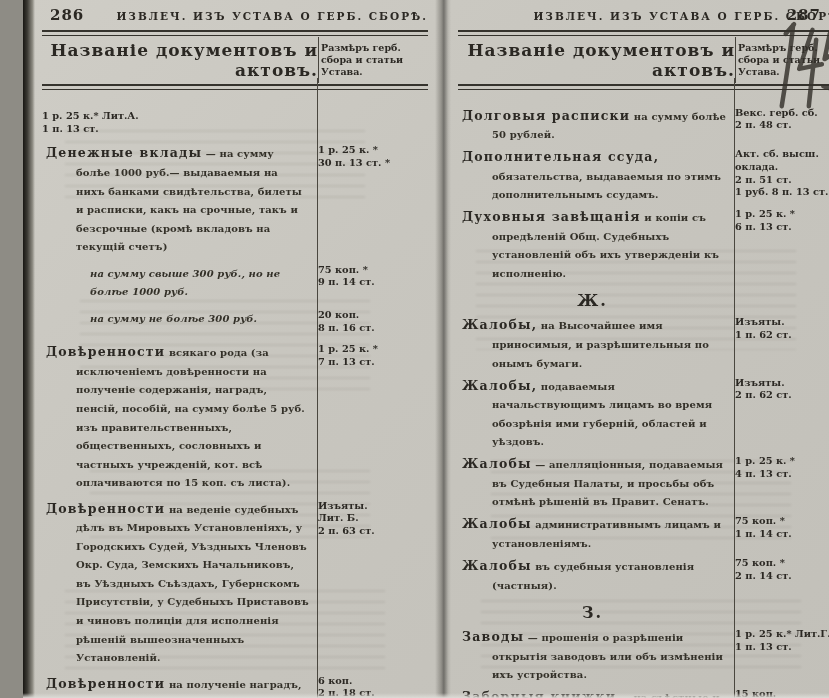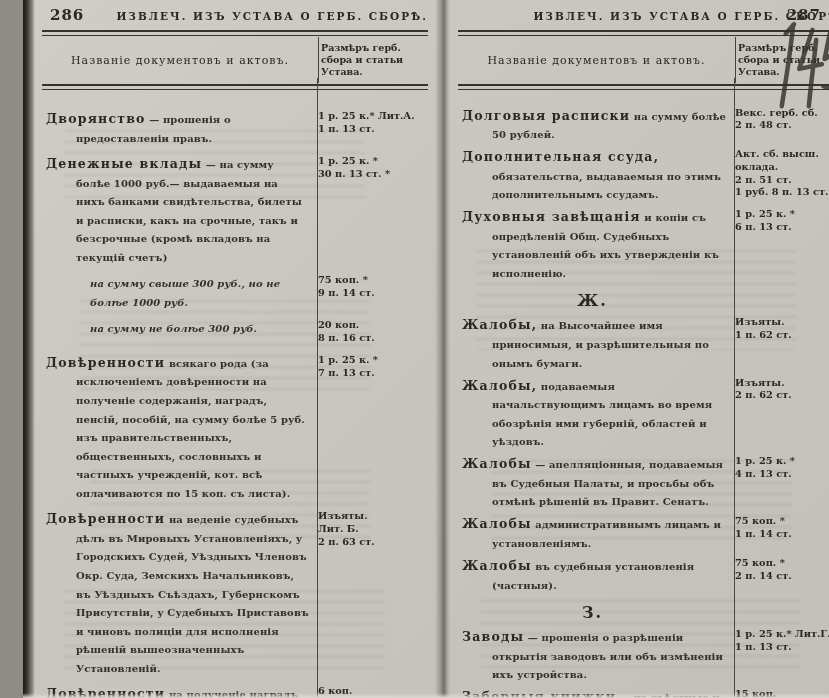--- a/index.html
+++ b/index.html
@@ -18,21 +18,21 @@
   .running-head{position:relative;height:24px;}
   .running-head .title{
     position:absolute;left:0;right:0;top:5px;text-align:right;
     font-size:10.5px;font-weight:bold;letter-spacing:2px;white-space:nowrap;}
   .pagenum{position:absolute;top:1px;font-size:15px;font-weight:bold;letter-spacing:1px;}
   .pagenum--left{left:8px;}
   .pagenum--right{right:24px;}
   .rule-double{height:3px;border-top:2px solid #35332d;border-bottom:1px solid #35332d;margin:1px 0;}
   .thead{display:flex;align-items:stretch;min-height:46px;}
   .th-name{flex:1;display:flex;align-items:center;justify-content:center;
-    font-size:11px;font-weight:normal;letter-spacing:1px;text-align:center;}
+    font-size:17px;font-weight:bold;letter-spacing:1px;text-align:right;}
   .th-rate{flex:none;width:110px;border-left:1px solid #47443d;display:flex;align-items:center;
     justify-content:center;font-size:9.5px;font-weight:bold;
     line-height:1.25;padding:3px 2px;box-sizing:border-box;}
   .col-divider{position:absolute;top:78px;bottom:0;right:117px;width:1px;background:#4a473f;}
   .tbody{position:relative;padding-top:10px;}
   .row{display:flex;align-items:flex-start;margin:8px 0;}
   .page--right .row{margin:4.5px 0;}
   .cell-name{flex:1;padding:0 8px 0 34px;text-indent:-30px;line-height:1.16;box-sizing:border-box;}
   .row.sub .cell-name{padding-left:48px;text-indent:0;font-style:italic;}
   .term{font-weight:bold;font-size:12.5px;letter-spacing:1.2px;}
@@ -66,23 +66,20 @@
     </header>
     <div class="rule-double"></div>
     <div class="thead">
       <div class="th-name">Названіе документовъ и актовъ.</div>
       <div class="th-rate">Размѣръ герб. сбора и статьи Устава.</div>
     </div>
     <div class="rule-double"></div>
     <div class="col-divider"></div>
     <div class="tbody">
         <div class="row">
-    <div class="cell-name">
-      <span class="term">Дворянство</span><span class="desc"> — прошенія о предоставленіи правъ.</span>
-    </div>
     <div class="cell-rate">
             <div>1 р. 25 к.* Лит.А.</div>
             <div>1 п. 13 ст.</div>
           </div>
   </div>
         <div class="row">
     <div class="cell-name">
       <span class="term">Денежные вклады</span><span class="desc"> — на сумму болѣе 1000 руб.— выдаваемыя на нихъ банками свидѣтельства, билеты и расписки, какъ на срочные, такъ и безсрочные (кромѣ вкладовъ на текущій счетъ)</span>
     </div>
     <div class="cell-rate">

